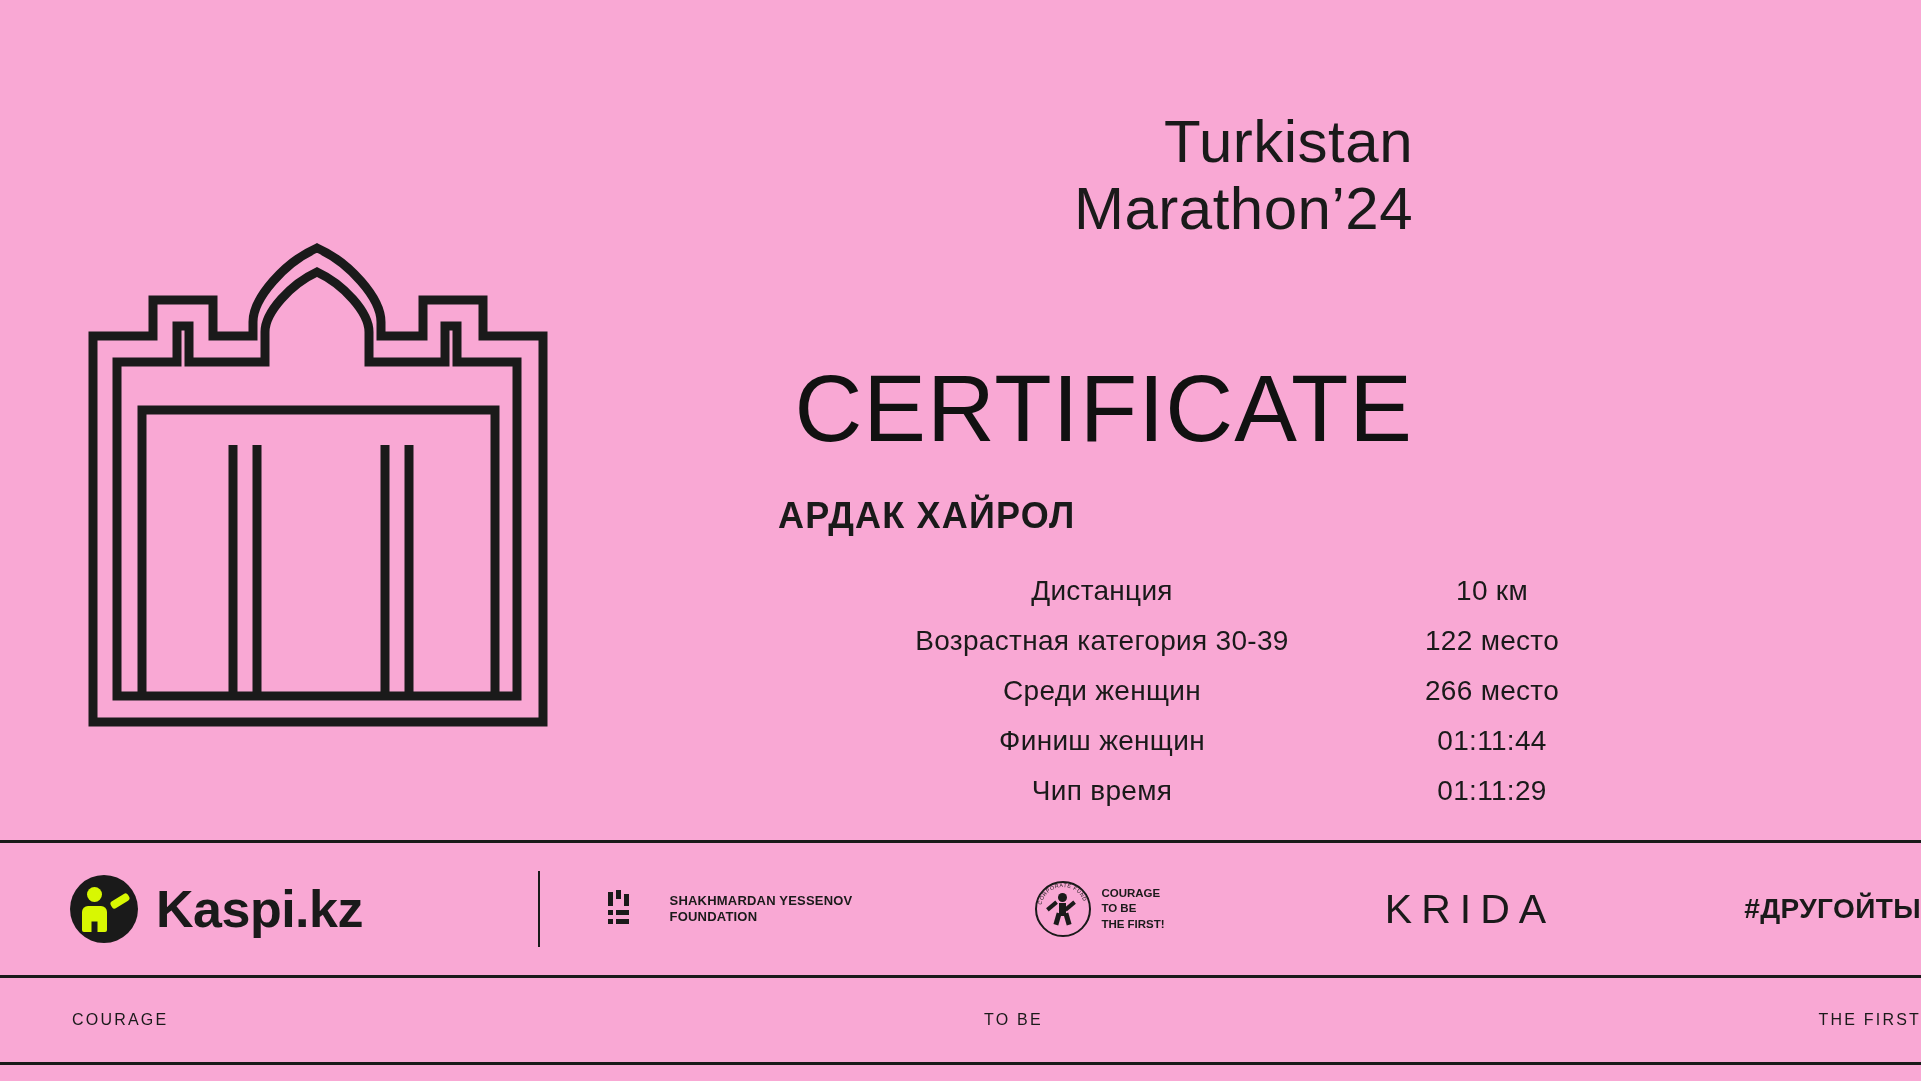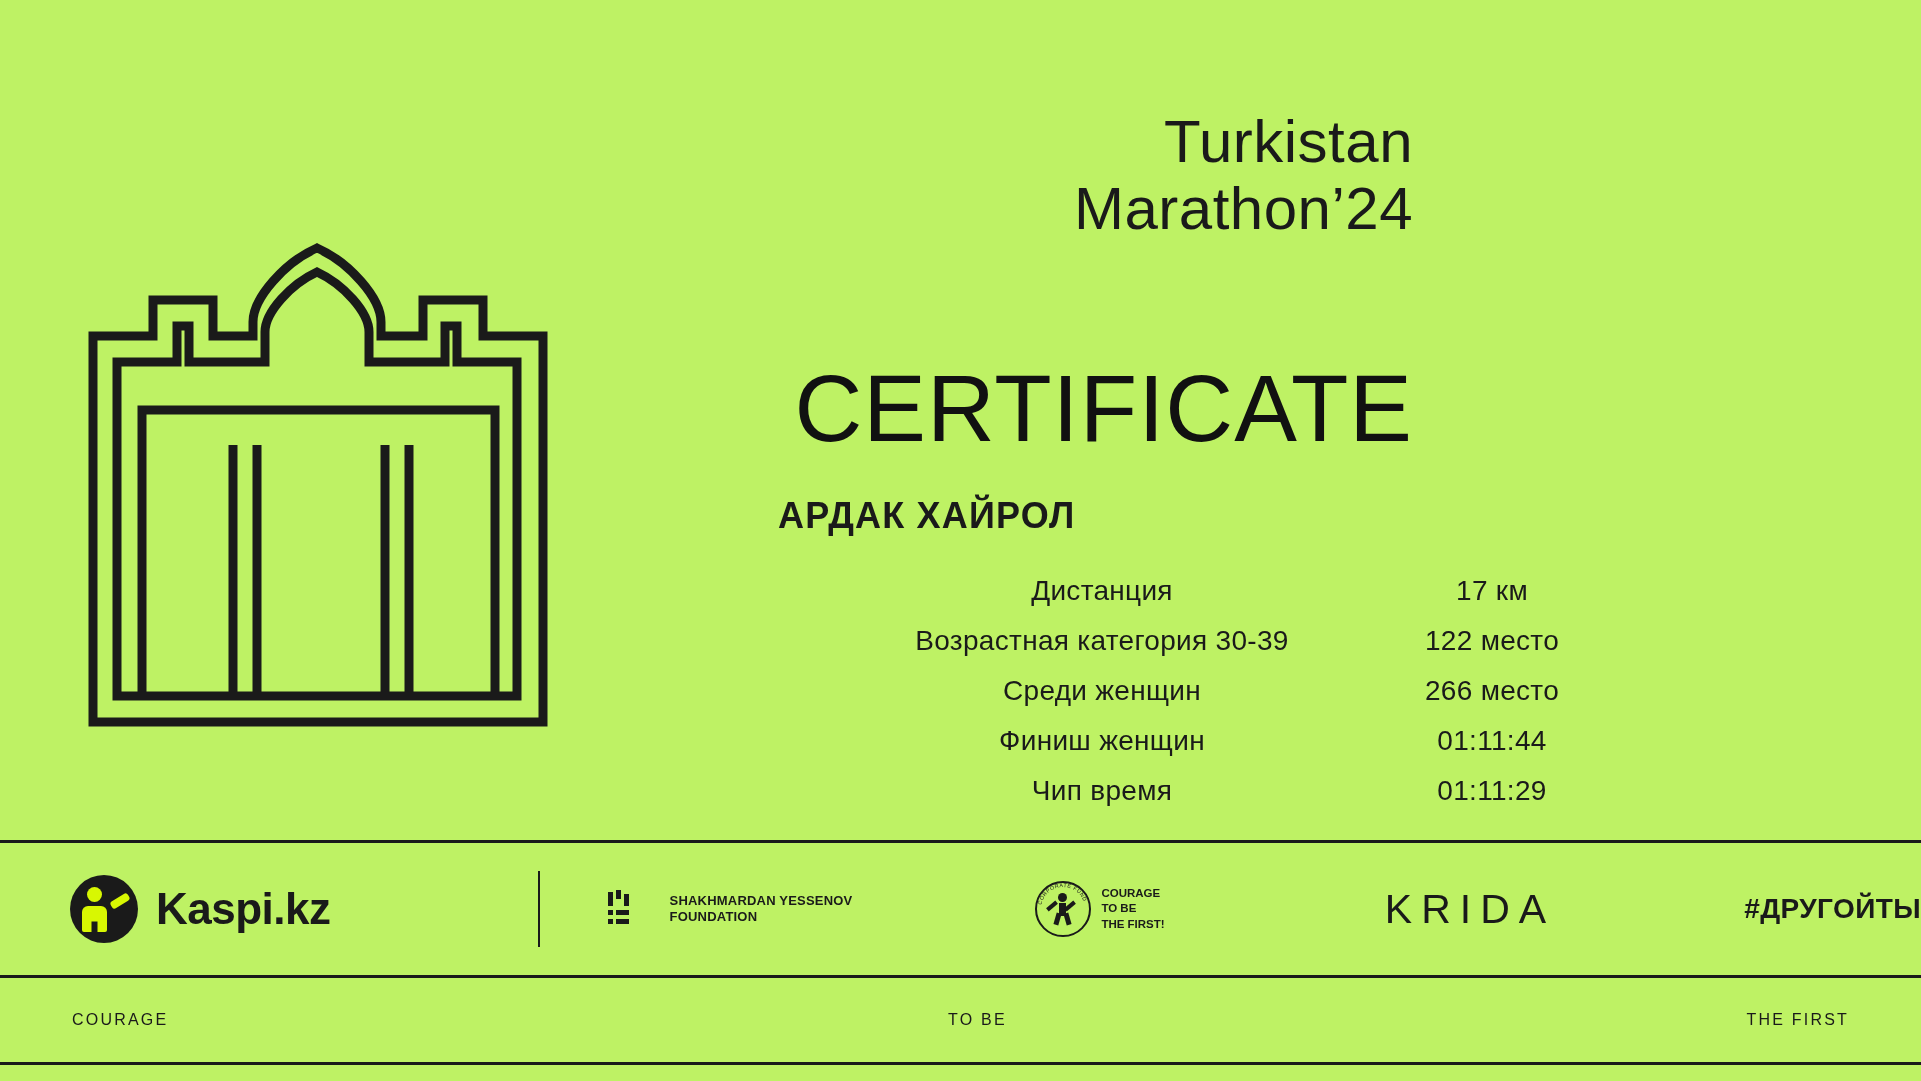--- a/index.html
+++ b/index.html
@@ -12,21 +12,21 @@
     background: #d8f702;
     font-family: "Liberation Sans", sans-serif;
     color: #1a1a1a;
     overflow: hidden;
     position: relative;
   }
 
   .certificate {
     position: absolute;
     inset: 0;
-    background: #bef264;
+    background: #f9a8d4;
   }
 
   
   .monument {
     position: absolute;
     left: 60px;
     top: 240px;
     width: 570px;
     height: 490px;
   }
@@ -166,21 +166,21 @@
     position: absolute;
     right: 8px;
     top: 22px;
     width: 20px;
     height: 8px;
     background: #d8f702;
     transform: rotate(-32deg);
     border-radius: 3px;
   }
   .kaspi-text {
-    font-size: 44px;
+    font-size: 52px;
     font-weight: 700;
     letter-spacing: -0.5px;
     color: #1a1a1a;
   }
   .sponsor-divider {
     position: absolute;
     right: 0;
     top: 28px;
     width: 2px;
     height: 76px;
@@ -316,21 +316,21 @@
     width: 100%;
     height: 84px;
     display: flex;
     align-items: center;
     font-size: 16px;
     letter-spacing: 2.2px;
     color: #1a1a1a;
   }
   .slogan-left { padding-left: 72px; flex: 0 0 auto; }
   .slogan-center { flex: 1 1 auto; text-align: center; padding-left: 40px; }
-  .slogan-right { padding-right: 72px; flex: 0 0 auto; }
+  .slogan-right { flex: 0 0 auto; }
 </style>
 </head>
 <body>
 
 <div class="certificate">
 
   <div class="monument">
     <svg viewBox="0 0 570 490" fill="none" xmlns="http://www.w3.org/2000/svg">
       <g stroke="#1a1a1a" stroke-width="9" fill="none" stroke-linejoin="miter">
 
@@ -356,21 +356,21 @@
   <div class="event-title">Turkistan
 Marathon’24</div>
 
   <div class="cert-word">CERTIFICATE</div>
 
   <div class="athlete-name">АРДАК ХАЙРОЛ</div>
 
   <div class="results">
     <div class="result-row">
       <div class="result-label">Дистанция</div>
-      <div class="result-value">17 км</div>
+      <div class="result-value">10 км</div>
     </div>
     <div class="result-row">
       <div class="result-label">Возрастная категория 30-39</div>
       <div class="result-value">122 место</div>
     </div>
     <div class="result-row">
       <div class="result-label">Среди женщин</div>
       <div class="result-value">266 место</div>
     </div>
     <div class="result-row">

